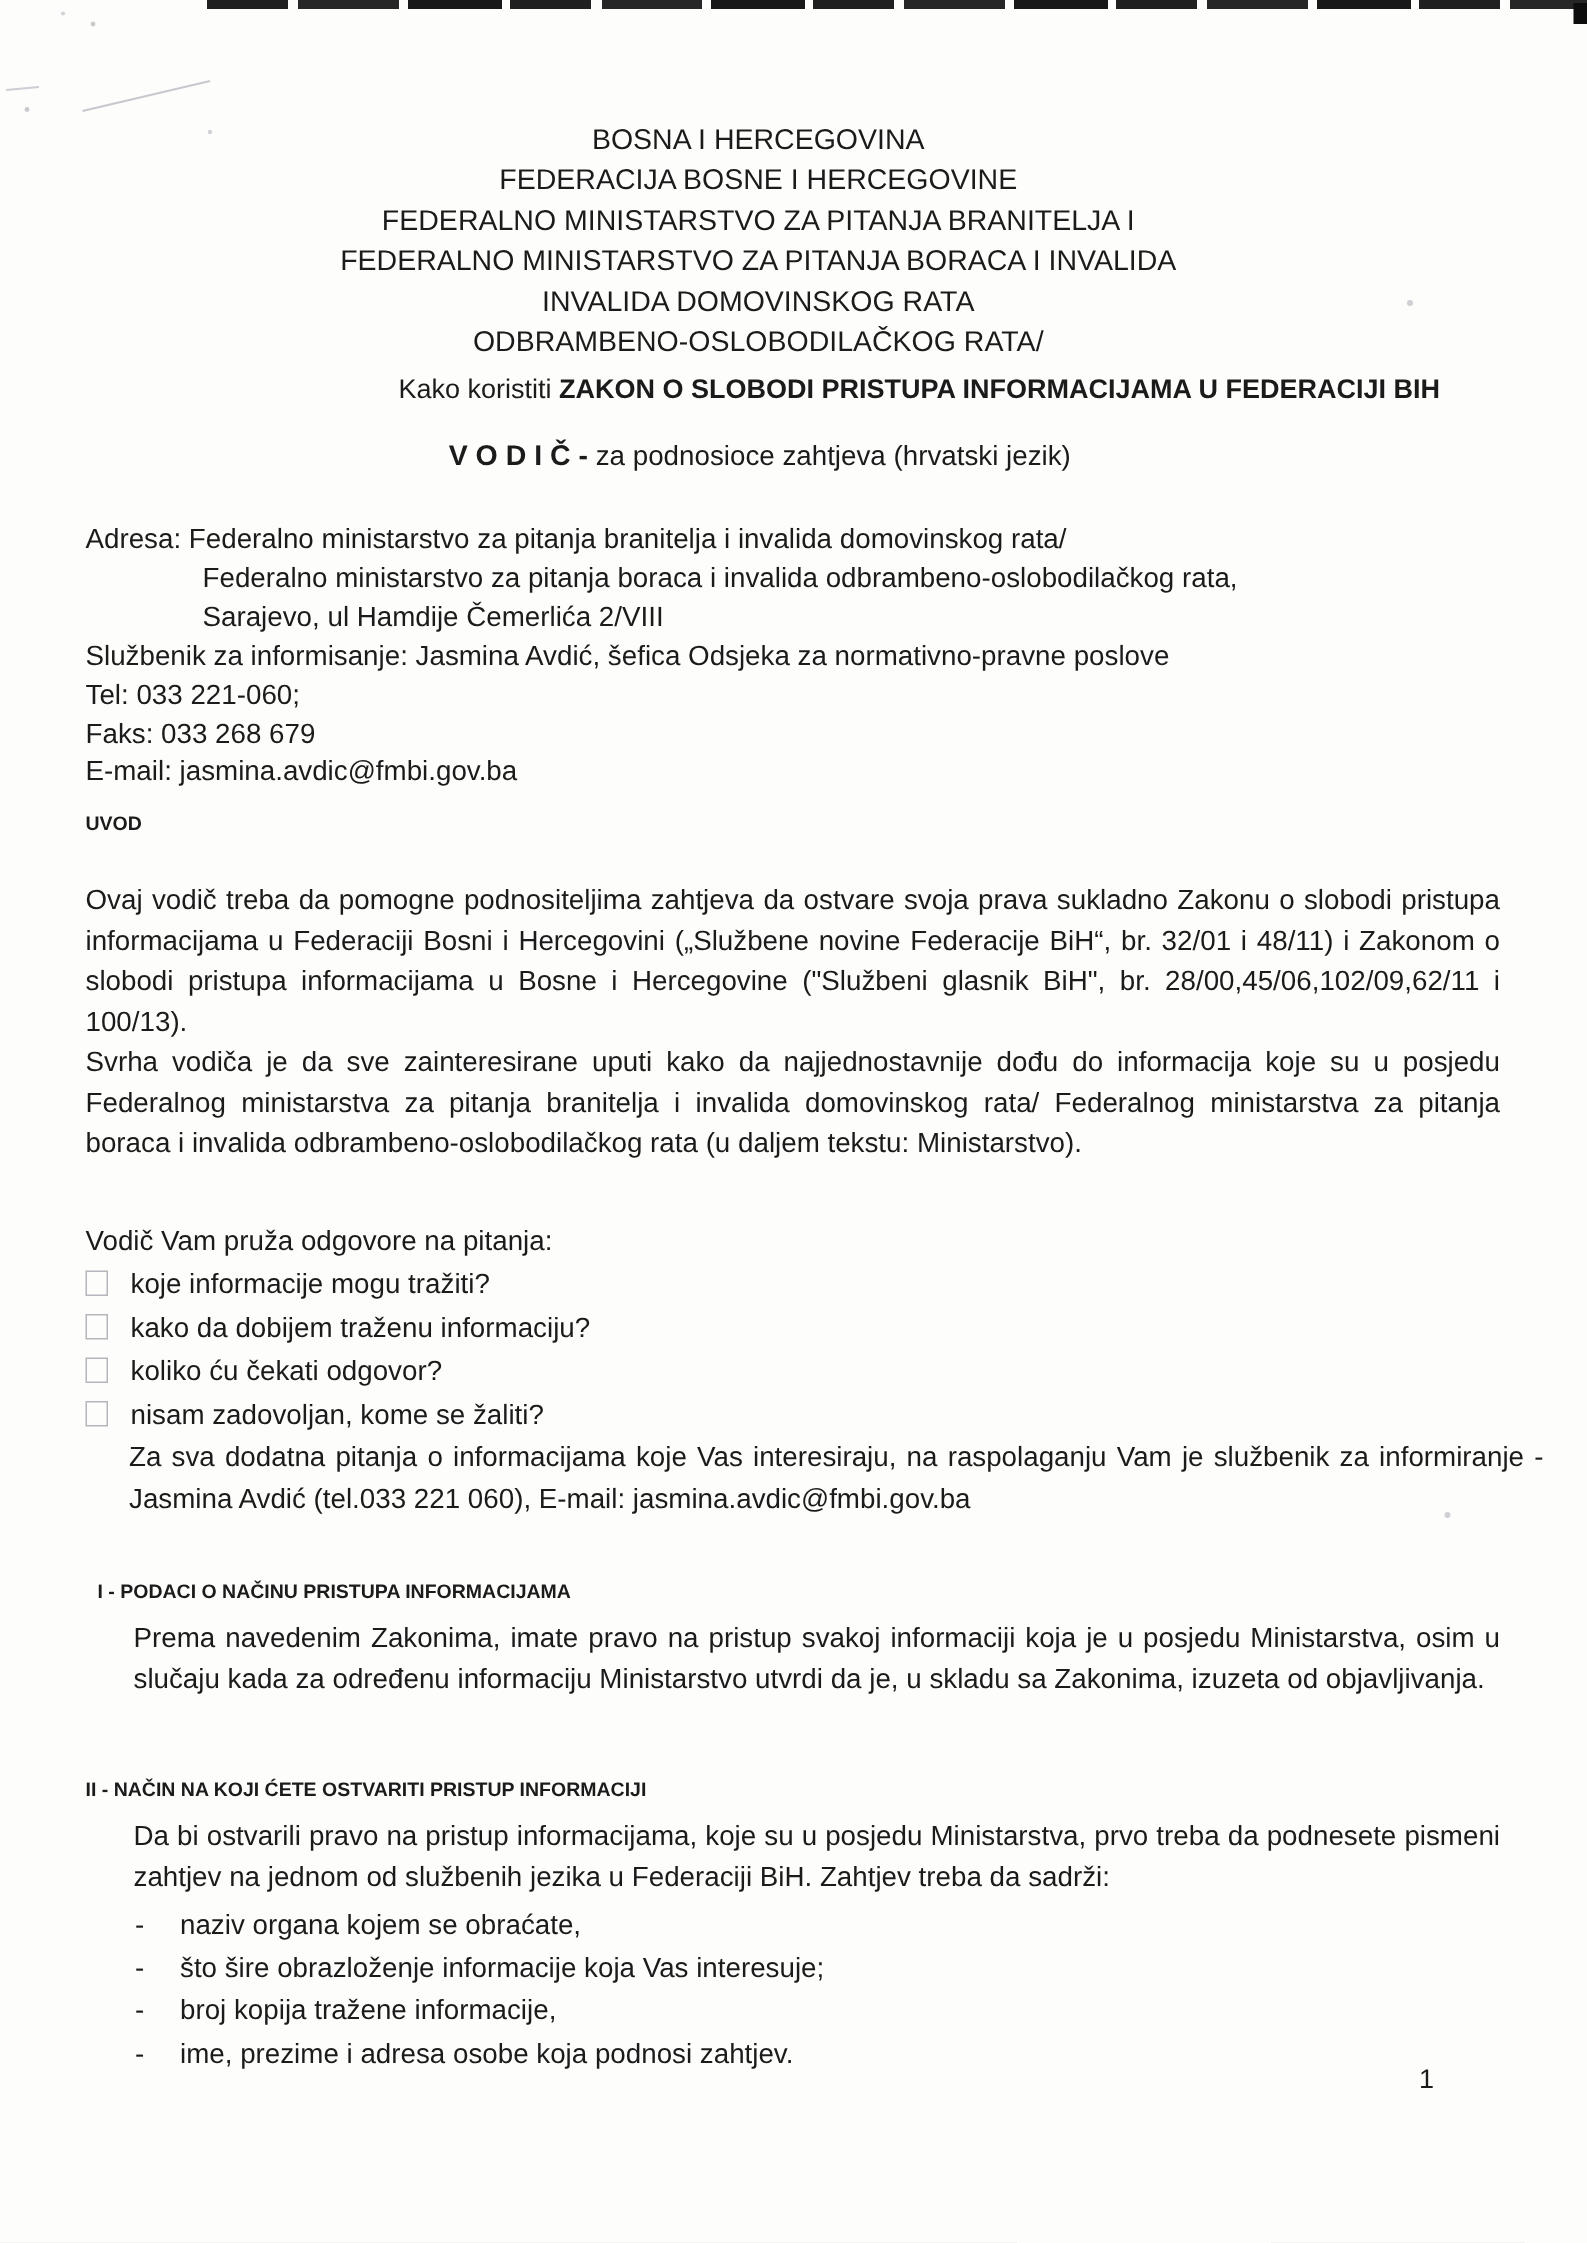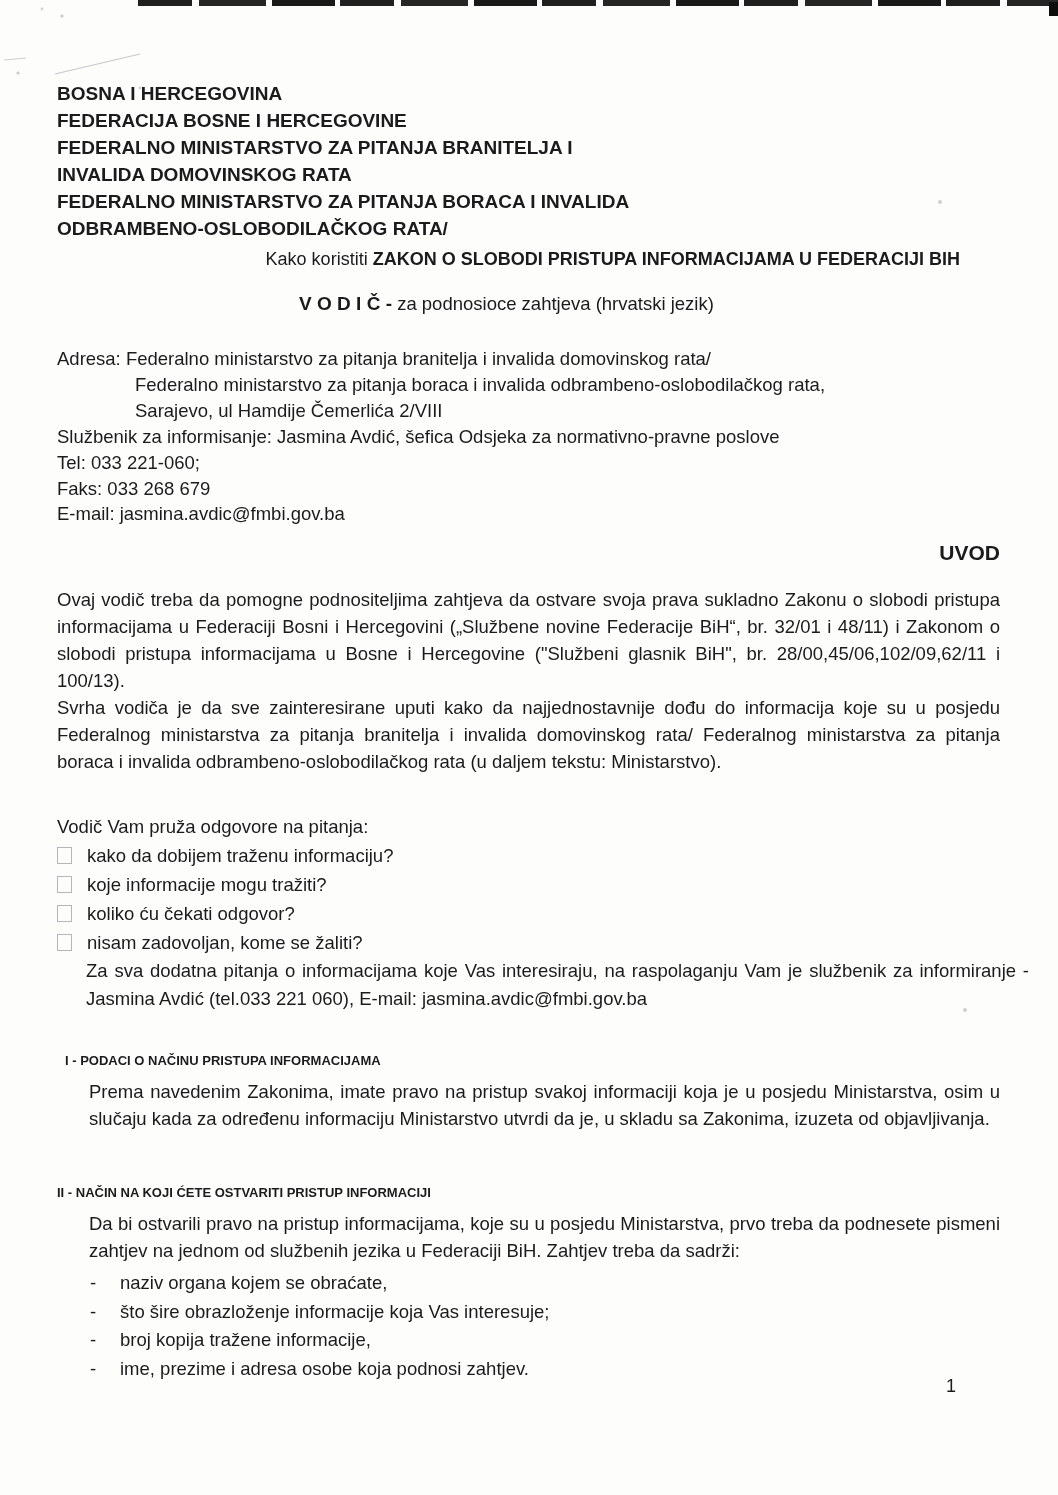--- a/index.html
+++ b/index.html
@@ -18,32 +18,32 @@
       #191919 134px 197px, rgba(0,0,0,0) 197px 202px);
   }
   .corner-mark { position:absolute; top:2px; right:0; width:9px; height:14px; background:#0d0d0d; }
   .pencil-marks { position:absolute; top:0; left:0; }
   .speck { position:absolute; width:4px; height:4px; border-radius:50%; background:#cfcfd4; }
 
   .content { position:absolute; left:57px; width:943px; top:0; font-size:18.5px; }
   .block { position:absolute; left:0; width:100%; }
   p { margin:0; }
 
-  .header-block { top:80px; text-align:left; font-weight:bold; font-size:19px; line-height:27px; padding-right:46px; box-sizing:border-box; }
+  .header-block { top:80px; text-align:center; font-weight:normal; font-size:19px; line-height:27px; padding-right:46px; box-sizing:border-box; }
 
   .kako-line  { top:249px; text-align:right; font-size:18px; padding-right:40px; box-sizing:border-box; }
   .kako-law   { font-weight:bold; }
 
   .vodic-line { top:293px; text-align:center; padding-right:44px; box-sizing:border-box; }
   .vodic-bold { font-weight:bold; font-size:19px; }
 
   .contact-block { top:346px; line-height:25.9px; }
   .contact-indent { padding-left:78px; }
 
-  .uvod-heading { top:541px; font-weight:bold; font-size:21px;text-align:right; }
+  .uvod-heading { top:541px; font-weight:bold; font-size:13px; }
 
   .intro-block { top:586px; text-align:justify; line-height:27px; }
 
   .questions-block { top:812px; line-height:29px; }
   .q-item { display:flex; align-items:center; }
   .q-box  { flex:none; width:13px; height:15px; border:1.5px solid #b5b5bb; margin-right:15px; background:transparent; }
 
   .additional-block { top:957px; text-align:justify; line-height:27.5px;margin-left:29px; }
 
   .section-heading { font-weight:bold; font-size:13px; line-height:26px; }
@@ -75,22 +75,22 @@
   </svg>
   <div class="speck" style="left:938px; top:200px;"></div>
   <div class="speck" style="left:963px; top:1008px;"></div>
 
   <div class="content">
 
     <div class="block header-block">
       <div>BOSNA I HERCEGOVINA</div>
       <div>FEDERACIJA BOSNE I HERCEGOVINE</div>
       <div>FEDERALNO MINISTARSTVO ZA PITANJA BRANITELJA I</div>
+      <div>FEDERALNO MINISTARSTVO ZA PITANJA BORACA I INVALIDA</div>
       <div>INVALIDA DOMOVINSKOG RATA</div>
-      <div>FEDERALNO MINISTARSTVO ZA PITANJA BORACA I INVALIDA</div>
       <div>ODBRAMBENO-OSLOBODILAČKOG RATA/</div>
     </div>
 
     <div class="block kako-line">
       <span>Kako koristiti </span><span class="kako-law">ZAKON O SLOBODI PRISTUPA INFORMACIJAMA U FEDERACIJI BIH</span>
     </div>
     <div class="block vodic-line">
       <span class="vodic-bold">V O D I Č -</span><span> za podnosioce zahtjeva (hrvatski jezik)</span>
     </div>
 
@@ -107,25 +107,25 @@
     <div class="block uvod-heading">UVOD</div>
     <div class="block intro-block">
       <p>Ovaj vodič treba da pomogne podnositeljima zahtjeva da ostvare svoja prava sukladno Zakonu o slobodi pristupa informacijama u Federaciji Bosni i Hercegovini („Službene novine Federacije BiH“, br. 32/01 i 48/11) i Zakonom o slobodi pristupa informacijama u Bosne i Hercegovine ("Službeni glasnik BiH", br. 28/00,45/06,102/09,62/11 i 100/13).</p>
       <p>Svrha vodiča je da sve zainteresirane uputi kako da najjednostavnije dođu do informacija koje su u posjedu Federalnog ministarstva za pitanja branitelja i invalida domovinskog rata/ Federalnog ministarstva za pitanja boraca i invalida odbrambeno-oslobodilačkog rata (u daljem tekstu: Ministarstvo).</p>
     </div>
 
     <div class="block questions-block">
       <div>Vodič Vam pruža odgovore na pitanja:</div>
       <div class="q-item">
         <span class="q-box"></span>
-        <span>kako da dobijem traženu informaciju?</span>
+        <span>koje informacije mogu tražiti?</span>
       </div>
       <div class="q-item">
         <span class="q-box"></span>
-        <span>koje informacije mogu tražiti?</span>
+        <span>kako da dobijem traženu informaciju?</span>
       </div>
       <div class="q-item">
         <span class="q-box"></span>
         <span>koliko ću čekati odgovor?</span>
       </div>
       <div class="q-item">
         <span class="q-box"></span>
         <span>nisam zadovoljan, kome se žaliti?</span>
       </div>
     </div>

